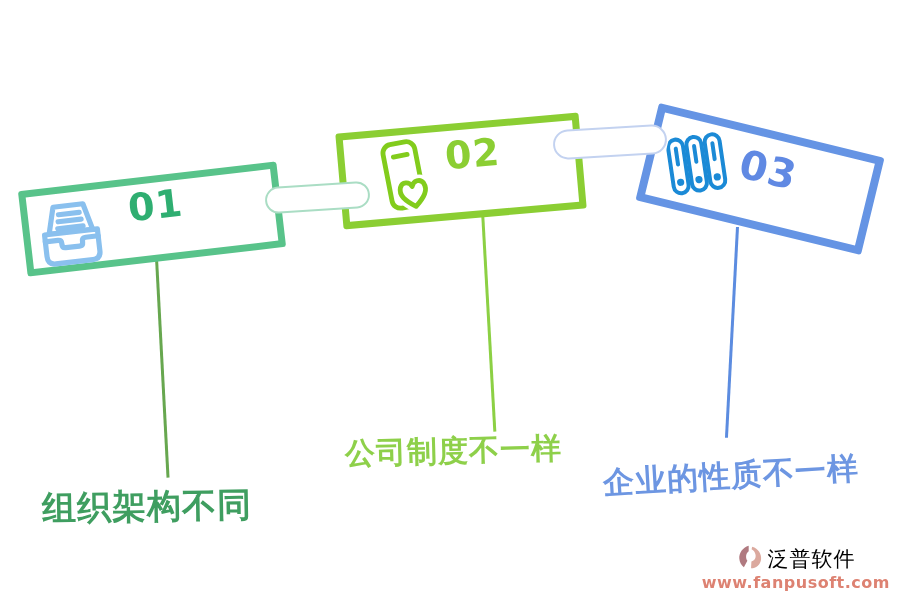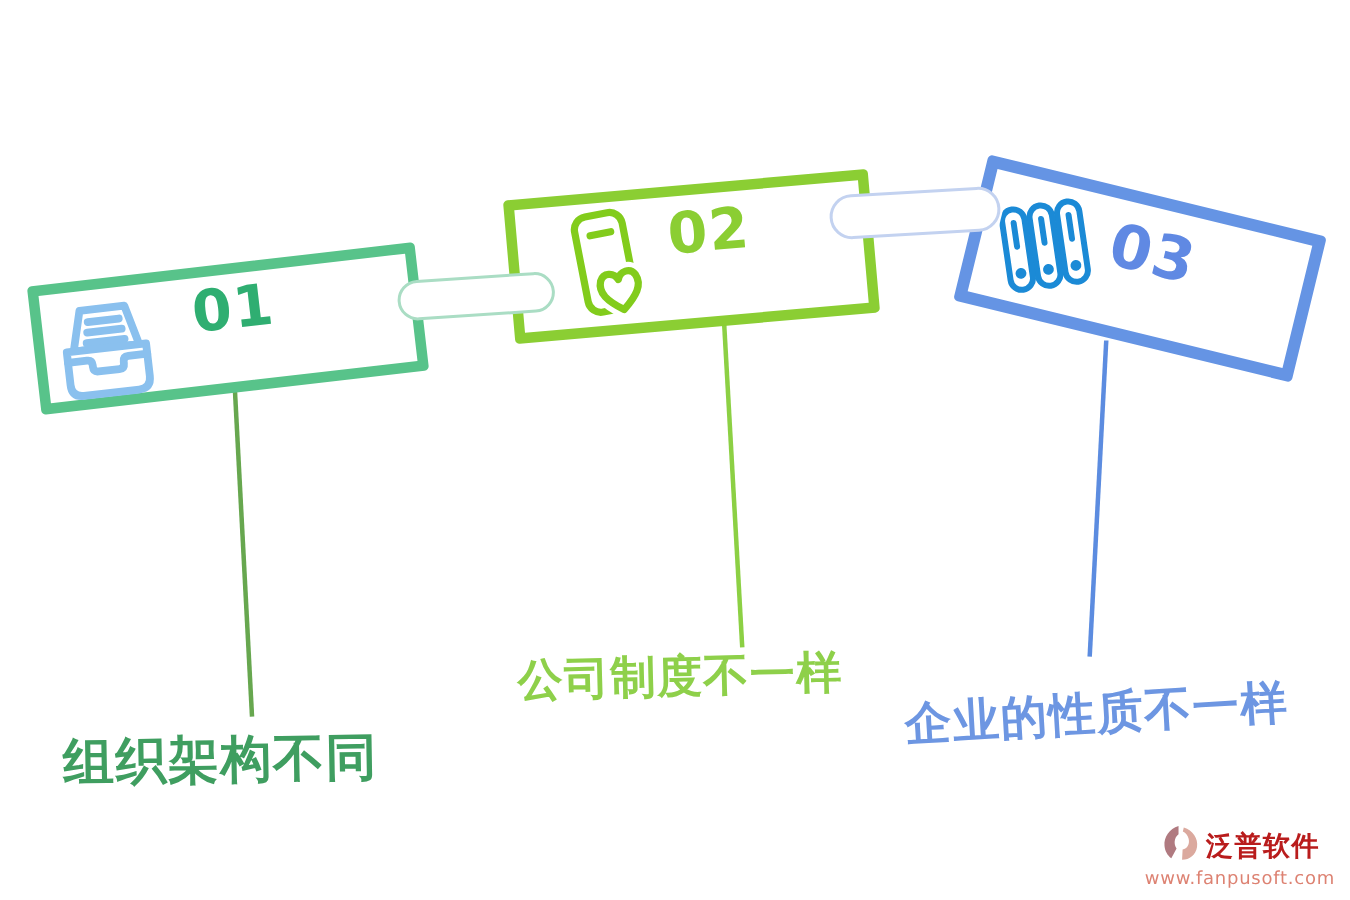--- a/index.html
+++ b/index.html
@@ -35,22 +35,22 @@
 
   
   .step-label{position:absolute;z-index:2;font-weight:800;letter-spacing:1px;white-space:nowrap;}
   #label1{left:42px;top:484px;font-size:34px;color:#3f9e60;transform:rotate(-1deg);}
   #label2{left:345px;top:431px;font-size:30px;color:#8ed04a;transform:rotate(-1.5deg);}
   #label3{left:603px;top:455px;font-size:31px;color:#6d96e2;transform:rotate(-3.4deg);}
 
   
   #watermark{position:absolute;right:10px;bottom:8px;z-index:2;display:flex;flex-direction:column;align-items:center;}
   #watermark .brand-row{display:flex;align-items:center;gap:3px;}
-  #watermark .brand-name{font-size:18px;font-weight:700;color:#b91c1c;letter-spacing:1px;}
-  #watermark .brand-url{font-size:12px;font-weight:400;color:#dd8272;letter-spacing:0.5px;margin-top:-2px;}
+  #watermark .brand-name{font-size:21px;font-weight:400;color:#000000;letter-spacing:1px;}
+  #watermark .brand-url{font-size:16px;font-weight:700;color:#dd8272;letter-spacing:0.5px;margin-top:-2px;}
 </style>
 </head>
 <body>
 
 <div id="stage">
 
   <div class="drop-line" id="line1"></div>
   <div class="drop-line" id="line2"></div>
   <div class="drop-line" id="line3"></div>
 

